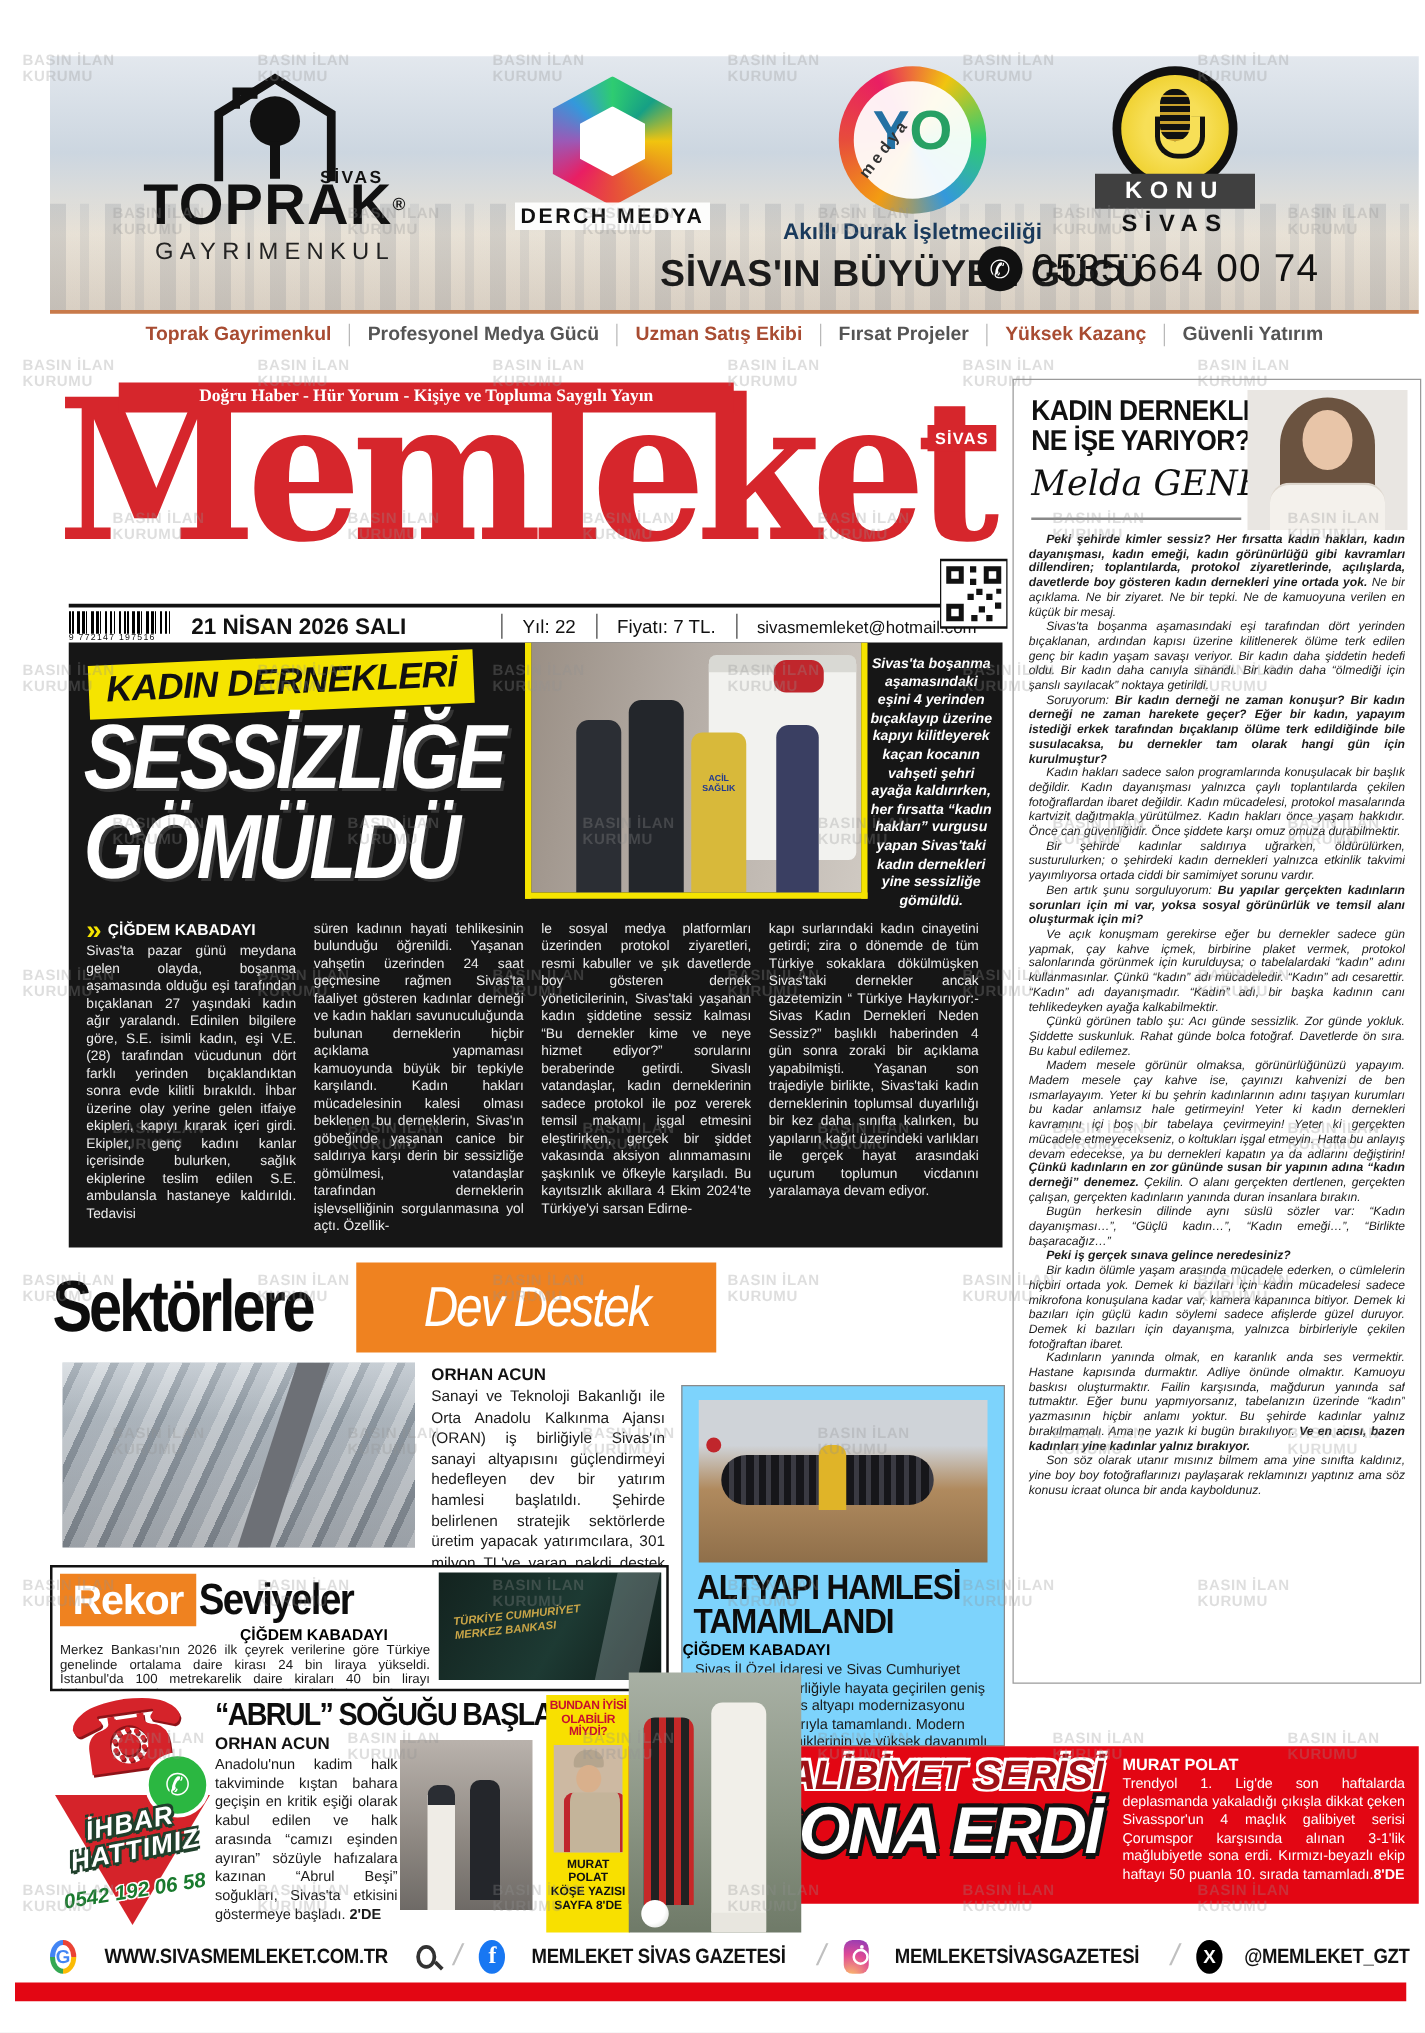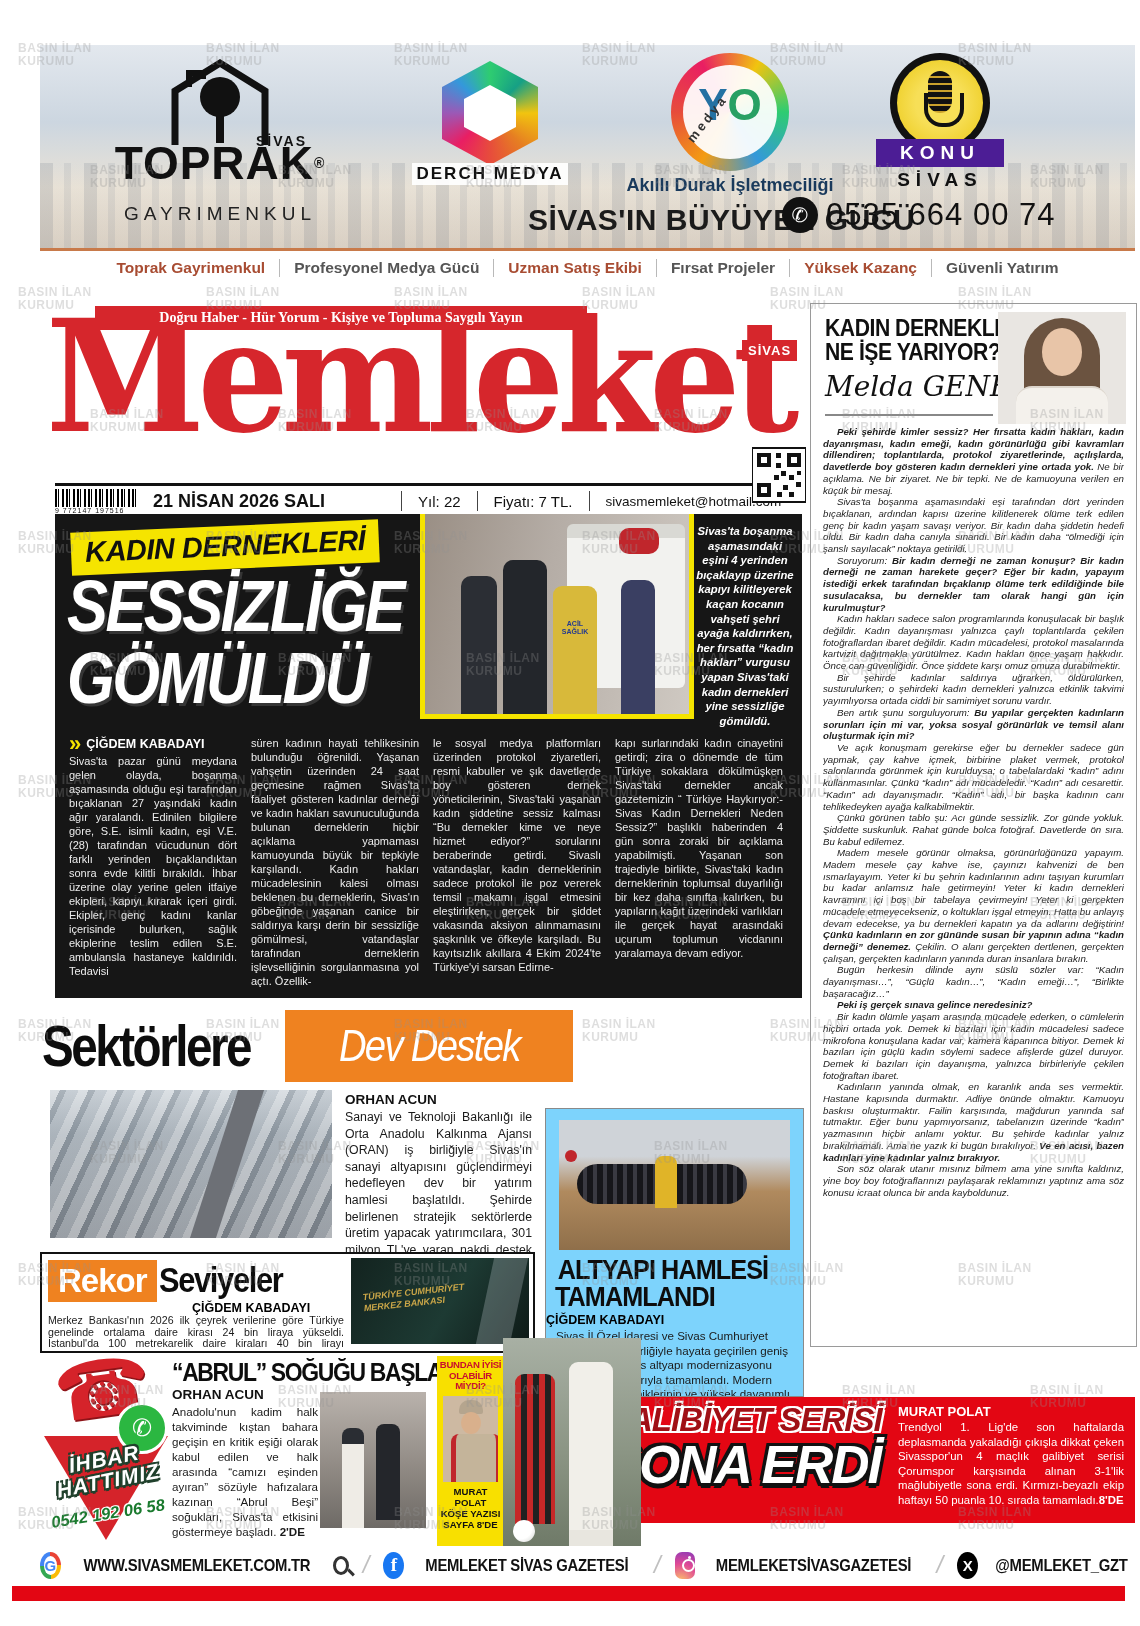--- a/index.html
+++ b/index.html
@@ -15,21 +15,21 @@
   .ad-banner{position:absolute;left:40px;top:45px;width:1095px;height:237px;}
   .banner-sky{position:absolute;left:0;top:0;width:100%;height:203px;
       background:linear-gradient(180deg,#e3e8ee 0%,#ccd6e0 38%,#e9e2d6 70%,#d9cfc2 100%);}
   .banner-city{position:absolute;left:0;top:118px;width:100%;height:85px;opacity:.35;
       background:repeating-linear-gradient(90deg,rgba(110,120,135,.55) 0 13px,rgba(200,205,215,.1) 13px 24px,rgba(130,140,155,.45) 24px 31px,rgba(210,215,220,.1) 31px 44px);}
   .toprak{position:absolute;left:45px;top:12px;width:270px;height:180px;text-align:center;color:#111;}
   .toprak svg{display:block;margin:0 auto;}
   .tp-name{font-size:46px;font-weight:bold;letter-spacing:1px;line-height:40px;margin-top:-6px;}
   .tp-name .reg{font-size:14px;vertical-align:top;}
   .tp-sivas{font-size:14px;font-weight:bold;letter-spacing:2px;margin-top:-16px;text-align:right;padding-right:48px;}
-  .tp-sub{font-size:19px;letter-spacing:5px;color:#222;margin-top:20px;font-weight:500;}
+  .tp-sub{font-size:19px;letter-spacing:5px;color:#222;margin-top:8px;font-weight:500;}
   .derch{position:absolute;left:360px;top:16px;width:180px;height:160px;text-align:center;}
   .hex{position:relative;width:96px;height:104px;margin:0 auto;
       clip-path:polygon(50% 0,100% 25%,100% 75%,50% 100%,0 75%,0 25%);
       background:conic-gradient(#2ecc71,#16a085,#f1c40f,#e67e22,#e74c3c,#e91e63,#9b59b6,#3498db,#2ecc71);}
   .hex::after{content:"";position:absolute;left:22px;top:24px;width:52px;height:56px;
       clip-path:polygon(50% 0,100% 25%,100% 75%,50% 100%,0 75%,0 25%);background:#fff;}
   .derch-label{position:relative;margin-top:-62px;background:rgba(255,255,255,.92);display:inline-block;
       padding:1px 4px;font-size:17px;font-weight:bold;letter-spacing:2px;color:#101010;}
   .yo{position:absolute;left:585px;top:8px;width:210px;text-align:center;}
   .yo-ring{position:relative;width:118px;height:118px;margin:0 auto;border-radius:50%;
@@ -42,21 +42,21 @@
       transform:rotate(-52deg);letter-spacing:3px;}
   .yo-sub{margin-top:4px;font-size:18px;font-weight:bold;color:#1a3a5c;}
   .konu{position:absolute;left:820px;top:8px;width:160px;text-align:center;}
   .konu-circle{position:relative;width:100px;height:100px;margin:0 auto;border-radius:50%;background:#111;}
   .konu-circle::after{content:"";position:absolute;left:7px;top:7px;width:86px;height:86px;border-radius:50%;
       background:radial-gradient(circle,#f7df57 0 40%,#f0d232 72%,#e8c822 100%);}
   .mic{position:absolute;left:38px;top:18px;width:24px;height:42px;border-radius:12px;z-index:2;
       background:repeating-linear-gradient(180deg,#111 0 5px,#caa12c 5px 7px);}
   .mic-stand{position:absolute;left:34px;top:40px;width:32px;height:30px;border:4px solid #111;border-top:none;
       border-radius:0 0 18px 18px;z-index:2;}
-  .konu-bar{position:relative;margin-top:-14px;background:#4c1d95;color:#fff;font-size:19px;font-weight:bold;
+  .konu-bar{position:relative;margin-top:-14px;background:#404040;color:#fff;font-size:19px;font-weight:bold;
       letter-spacing:6px;padding:3px 0;width:128px;margin-left:16px;z-index:3;}
   .konu-sub{font-size:19px;font-weight:bold;letter-spacing:6px;color:#111;margin-top:2px;}
   .slogan{position:absolute;left:488px;top:158px;font-size:30px;font-weight:bold;color:#1b1b1b;letter-spacing:.5px;}
   .phone-row{position:absolute;left:742px;top:152px;display:flex;align-items:center;gap:8px;}
   .phone-badge{display:inline-flex;align-items:center;justify-content:center;width:36px;height:36px;
       border-radius:50%;background:#111;color:#fff;font-size:20px;}
   .phone-num{font-size:31px;font-weight:normal;color:#111;letter-spacing:1px;}
   .features{position:absolute;left:0;top:203px;width:100%;height:34px;background:rgba(255,255,255,.88);
       border-top:3px solid #c87a4a;display:flex;align-items:center;justify-content:center;gap:0;}
   .feat{font-size:15.5px;font-weight:bold;color:#555;padding:0 14px;white-space:nowrap;}

